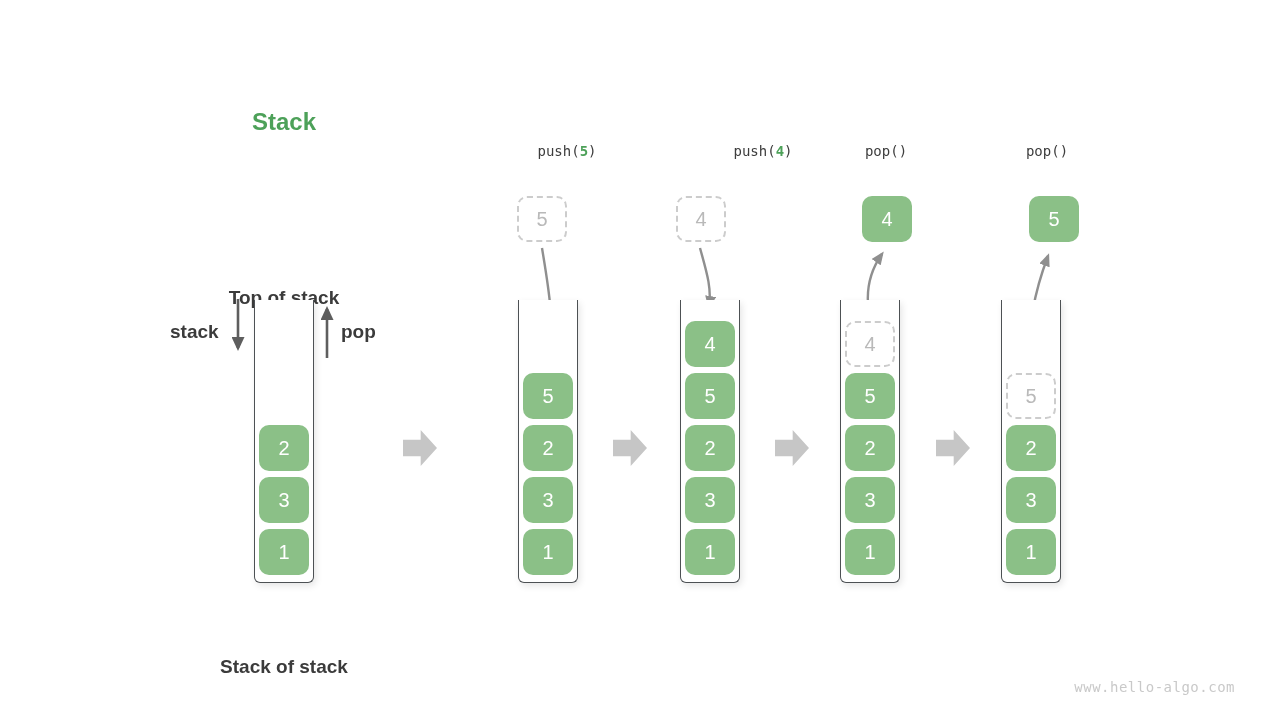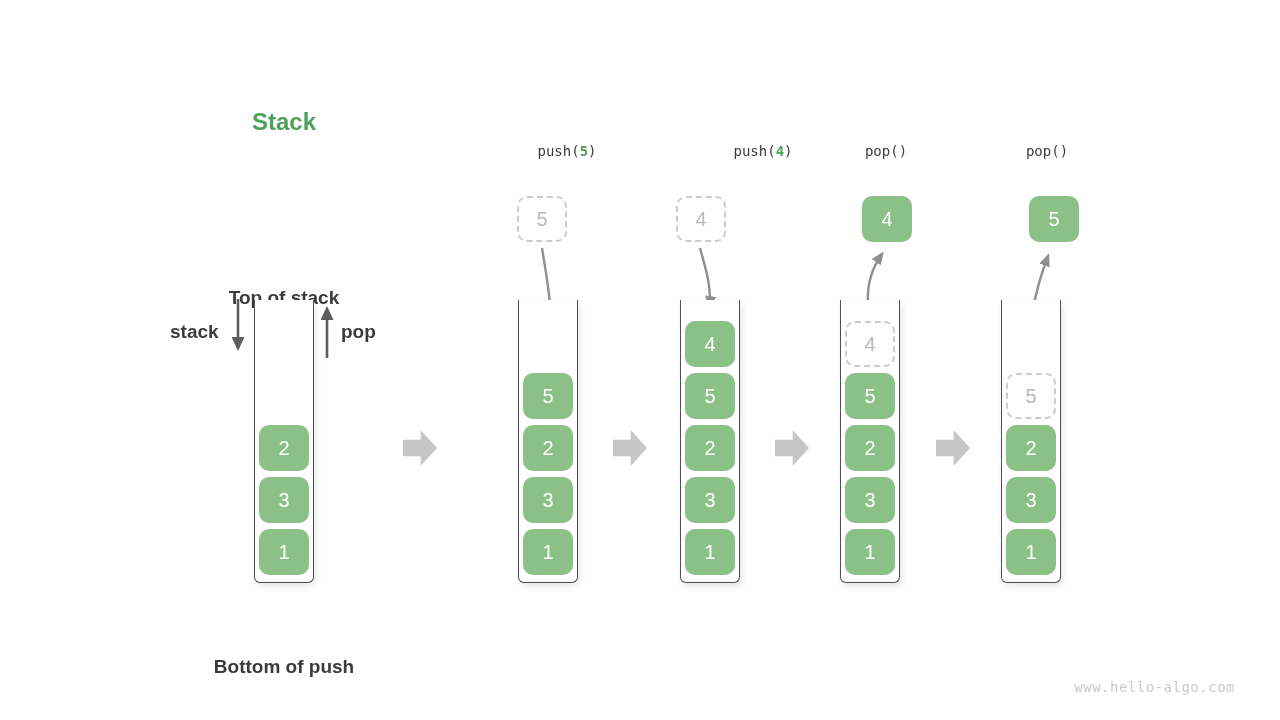--- a/index.html
+++ b/index.html
@@ -59,21 +59,21 @@
 </style>
 </head>
 <body>
 
 <div id="diagram">
 
   <div class="title">Stack</div>
 
   <div class="side-caption" style="left:284px; top:247px;">Top of stack</div>
 
-  <div class="side-caption" style="left:284px; top:616px;">Bottom of push</div>
+  <div class="side-caption" style="left:284px; top:616px;">Stack of stack</div>
 
   <div class="pushpop-label" style="left:170px; top:321px;">stack</div>
 
   <div class="pushpop-label" style="left:341px; top:321px;">pop</div>
 
   <div class="transition-arrow" style="left:403px; top:430px;"></div>
   <div class="transition-arrow" style="left:613px; top:430px;"></div>
   <div class="transition-arrow" style="left:775px; top:430px;"></div>
   <div class="transition-arrow" style="left:936px; top:430px;"></div>
 

